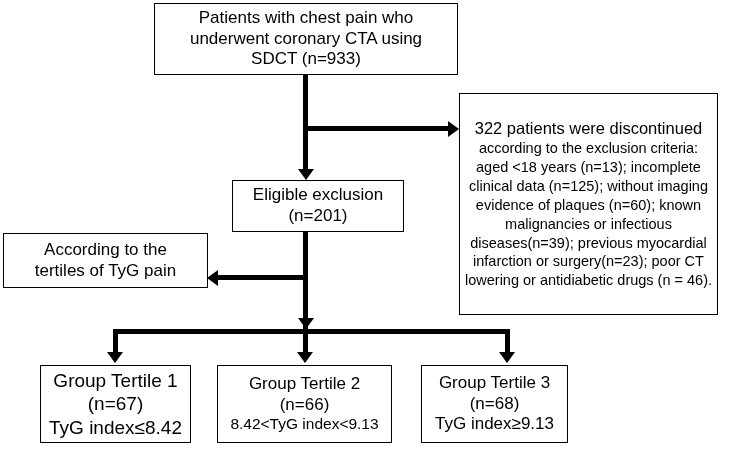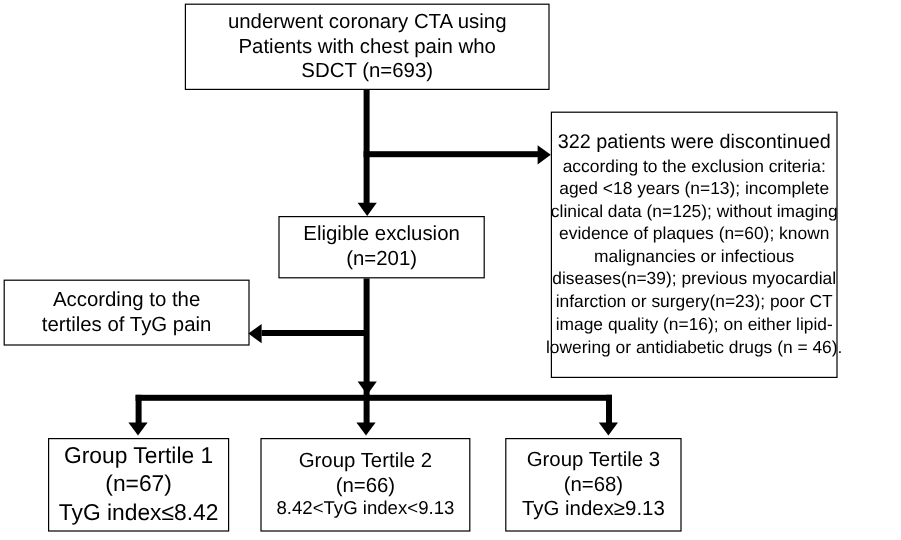--- a/index.html
+++ b/index.html
@@ -35,21 +35,21 @@
     display: block;
     white-space: nowrap;
   }
 
   
   #node-source {
     left: 154px; top: 3px; width: 304px; height: 72px;
     font-size: 17px;
   }
   #node-excluded {
-    left: 459px; top: 93px; width: 239px; height: 222px;
+    left: 459px; top: 93px; width: 259px; height: 222px;
     font-size: 14.5px;
     padding: 4px 6px;
     line-height: 1.30;
   }
   #node-excluded .head {
     font-size: 16.5px;
     display: block;
     white-space: nowrap;
   }
   #node-eligible {
@@ -123,35 +123,34 @@
   #arrow-drop-2  { left: 297px; top: 352px; }
   #edge-drop-3   { left: 505px; top: 329px; height: 27px; }
   #arrow-drop-3  { left: 499px; top: 352px; }
 </style>
 </head>
 <body>
 
 <div id="flowchart">
 
   <div class="node" id="node-source">
+    <span class="line">Patients with chest pain who</span>
     <span class="line">underwent coronary CTA using</span>
-    <span class="line">Patients with chest pain who</span>
-    <span class="line">SDCT (n=693)</span>
+    <span class="line">SDCT (n=933)</span>
   </div>
 
   <div class="node" id="node-excluded">
     <span class="head">322 patients were discontinued</span>
     <span class="line">according to the exclusion criteria:</span>
     <span class="line">aged &lt;18 years (n=13); incomplete</span>
     <span class="line">clinical data (n=125); without imaging</span>
     <span class="line">evidence of plaques (n=60); known</span>
     <span class="line">malignancies or infectious</span>
     <span class="line">diseases(n=39); previous myocardial</span>
     <span class="line">infarction or surgery(n=23); poor CT</span>
-    <span class="line">image quality (n=16); on either lipid-</span>
     <span class="line">lowering or antidiabetic drugs (n = 46).</span>
   </div>
 
   <div class="node" id="node-eligible">
     <span class="line">Eligible exclusion</span>
     <span class="line">(n=201)</span>
   </div>
 
   <div class="node" id="node-tertiles">
     <span class="line">According to the</span>

